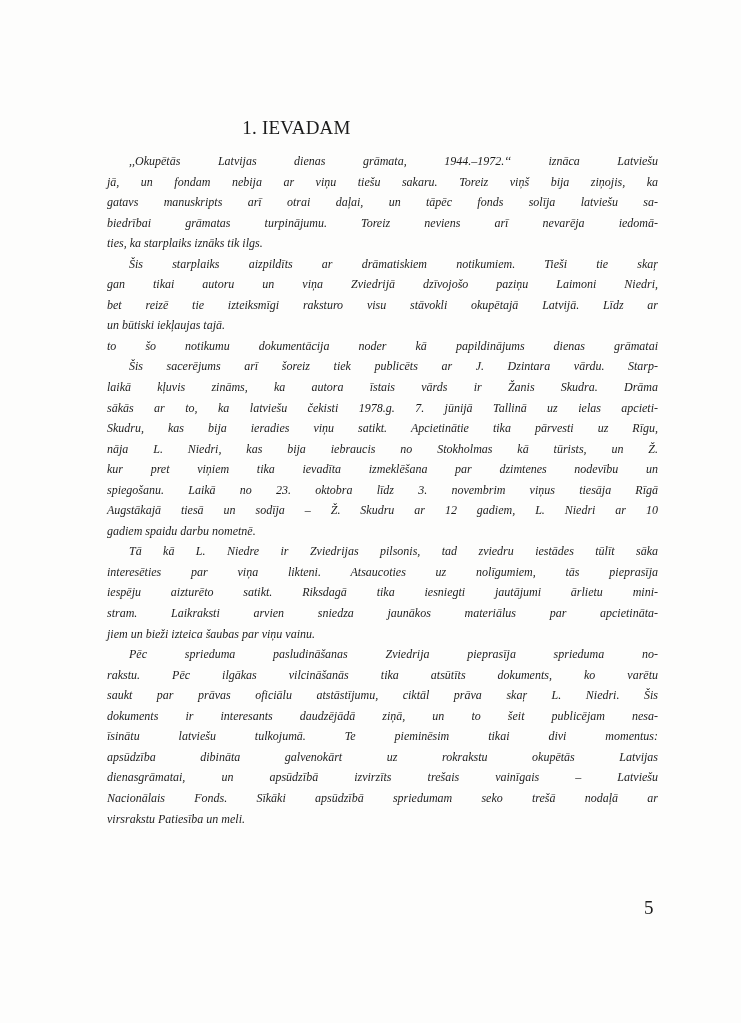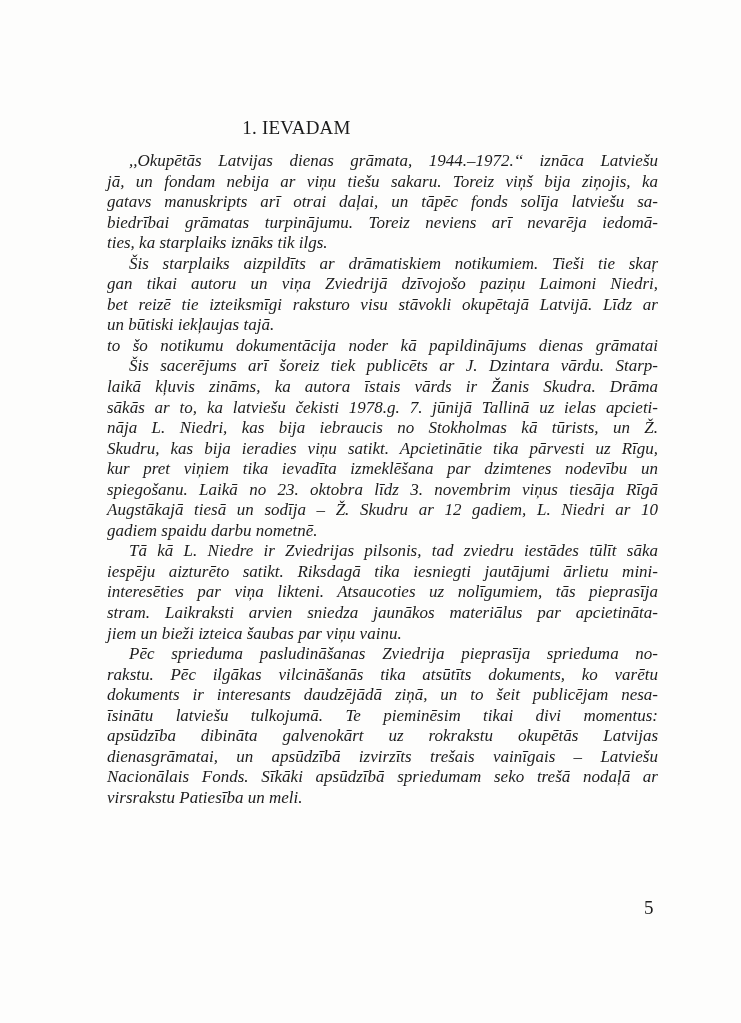--- a/index.html
+++ b/index.html
@@ -24,21 +24,21 @@
     }
     .body {
       position: absolute;
       left: 107px; top: 151px;
       width: 551px;
     }
     .line {
       display: block;
       height: 20.56px;
       line-height: 20.56px;
-      font-size: 17px;
+      font-size: 12px;
       font-style: italic;
       white-space: nowrap;
       text-align: justify;
       text-align-last: justify;
     }
     .line.last { text-align-last: left; }
     .line.indent { padding-left: 22px; }
     .page-number {
       position: absolute;
       left: 644px; top: 897px;
@@ -62,37 +62,38 @@
         <span class="line indent">Šis starplaiks aizpildīts ar drāmatiskiem notikumiem. Tieši tie skaŗ</span>
         <span class="line">gan tikai autoru un viņa Zviedrijā dzīvojošo paziņu Laimoni Niedri,</span>
         <span class="line">bet reizē tie izteiksmīgi raksturo visu stāvokli okupētajā Latvijā. Līdz ar</span>
         <span class="line last">un būtiski iekļaujas tajā.</span>
         <span class="line">to šo notikumu dokumentācija noder kā papildinājums dienas grāmatai</span>
       </div>
       <div>
         <span class="line indent">Šis sacerējums arī šoreiz tiek publicēts ar J. Dzintara vārdu. Starp-</span>
         <span class="line">laikā kļuvis zināms, ka autora īstais vārds ir Žanis Skudra. Drāma</span>
         <span class="line">sākās ar to, ka latviešu čekisti 1978.g. 7. jūnijā Tallinā uz ielas apcieti-</span>
+        <span class="line">Skudru, kas bija ieradies viņu satikt. Apcietinātie tika pārvesti uz Rīgu,</span>
         <span class="line">nāja L. Niedri, kas bija iebraucis no Stokholmas kā tūrists, un Ž.</span>
-        <span class="line">Skudru, kas bija ieradies viņu satikt. Apcietinātie tika pārvesti uz Rīgu,</span>
         <span class="line">kur pret viņiem tika ievadīta izmeklēšana par dzimtenes nodevību un</span>
         <span class="line">spiegošanu. Laikā no 23. oktobra līdz 3. novembrim viņus tiesāja Rīgā</span>
         <span class="line">Augstākajā tiesā un sodīja – Ž. Skudru ar 12 gadiem, L. Niedri ar 10</span>
         <span class="line last">gadiem spaidu darbu nometnē.</span>
       </div>
       <div>
         <span class="line indent">Tā kā L. Niedre ir Zviedrijas pilsonis, tad zviedru iestādes tūlīt sāka</span>
+        <span class="line">interesēties par viņa likteni. Atsaucoties uz nolīgumiem, tās pieprasīja</span>
         <span class="line">iespēju aizturēto satikt. Riksdagā tika iesniegti jautājumi ārlietu mini-</span>
-        <span class="line">interesēties par viņa likteni. Atsaucoties uz nolīgumiem, tās pieprasīja</span>
         <span class="line">stram. Laikraksti arvien sniedza jaunākos materiālus par apcietināta-</span>
         <span class="line last">jiem un bieži izteica šaubas par viņu vainu.</span>
       </div>
       <div>
         <span class="line indent">Pēc sprieduma pasludināšanas Zviedrija pieprasīja sprieduma no-</span>
         <span class="line">rakstu. Pēc ilgākas vilcināšanās tika atsūtīts dokuments, ko varētu</span>
+        <span class="line">saukt par prāvas oficiālu atstāstījumu, ciktāl prāva skaŗ L. Niedri. Šis</span>
         <span class="line">dokuments ir interesants daudzējādā ziņā, un to šeit publicējam nesa-</span>
         <span class="line">īsinātu latviešu tulkojumā. Te pieminēsim tikai divi momentus:</span>
         <span class="line">apsūdzība dibināta galvenokārt uz rokrakstu okupētās Latvijas</span>
         <span class="line">dienasgrāmatai, un apsūdzībā izvirzīts trešais vainīgais – Latviešu</span>
         <span class="line">Nacionālais Fonds. Sīkāki apsūdzībā spriedumam seko trešā nodaļā ar</span>
         <span class="line last">virsrakstu Patiesība un meli.</span>
       </div>
     </div>
   <div class="page-number">5</div>
 </div>

